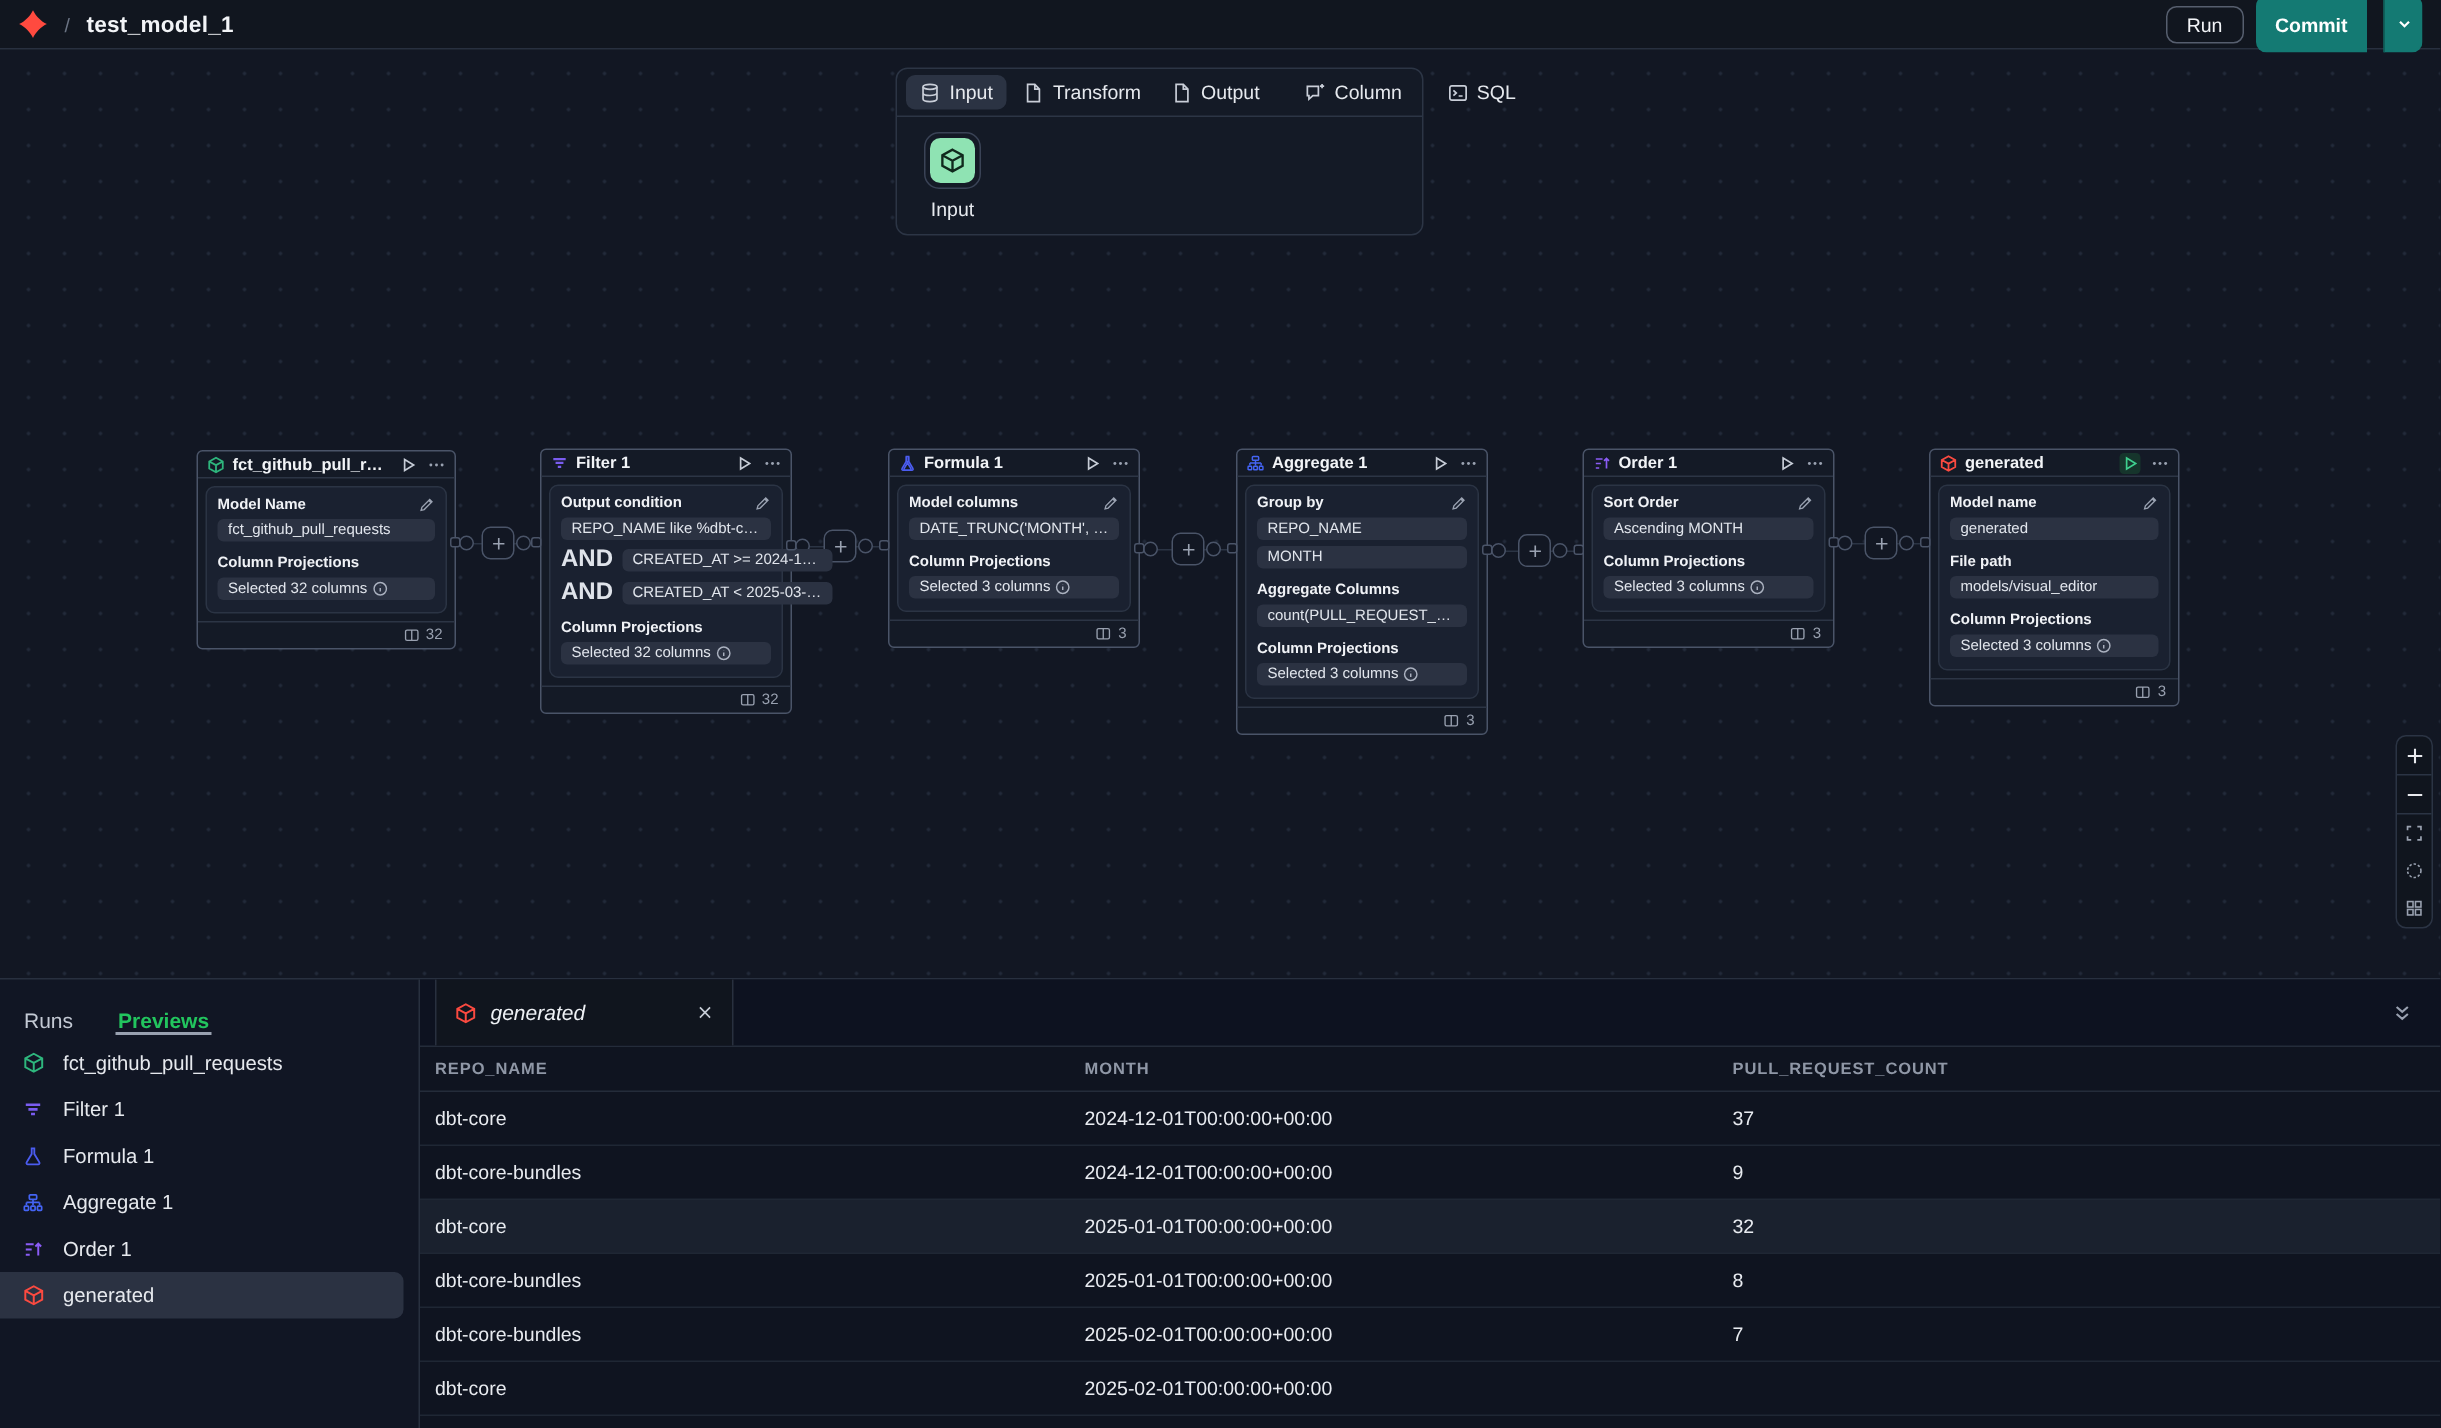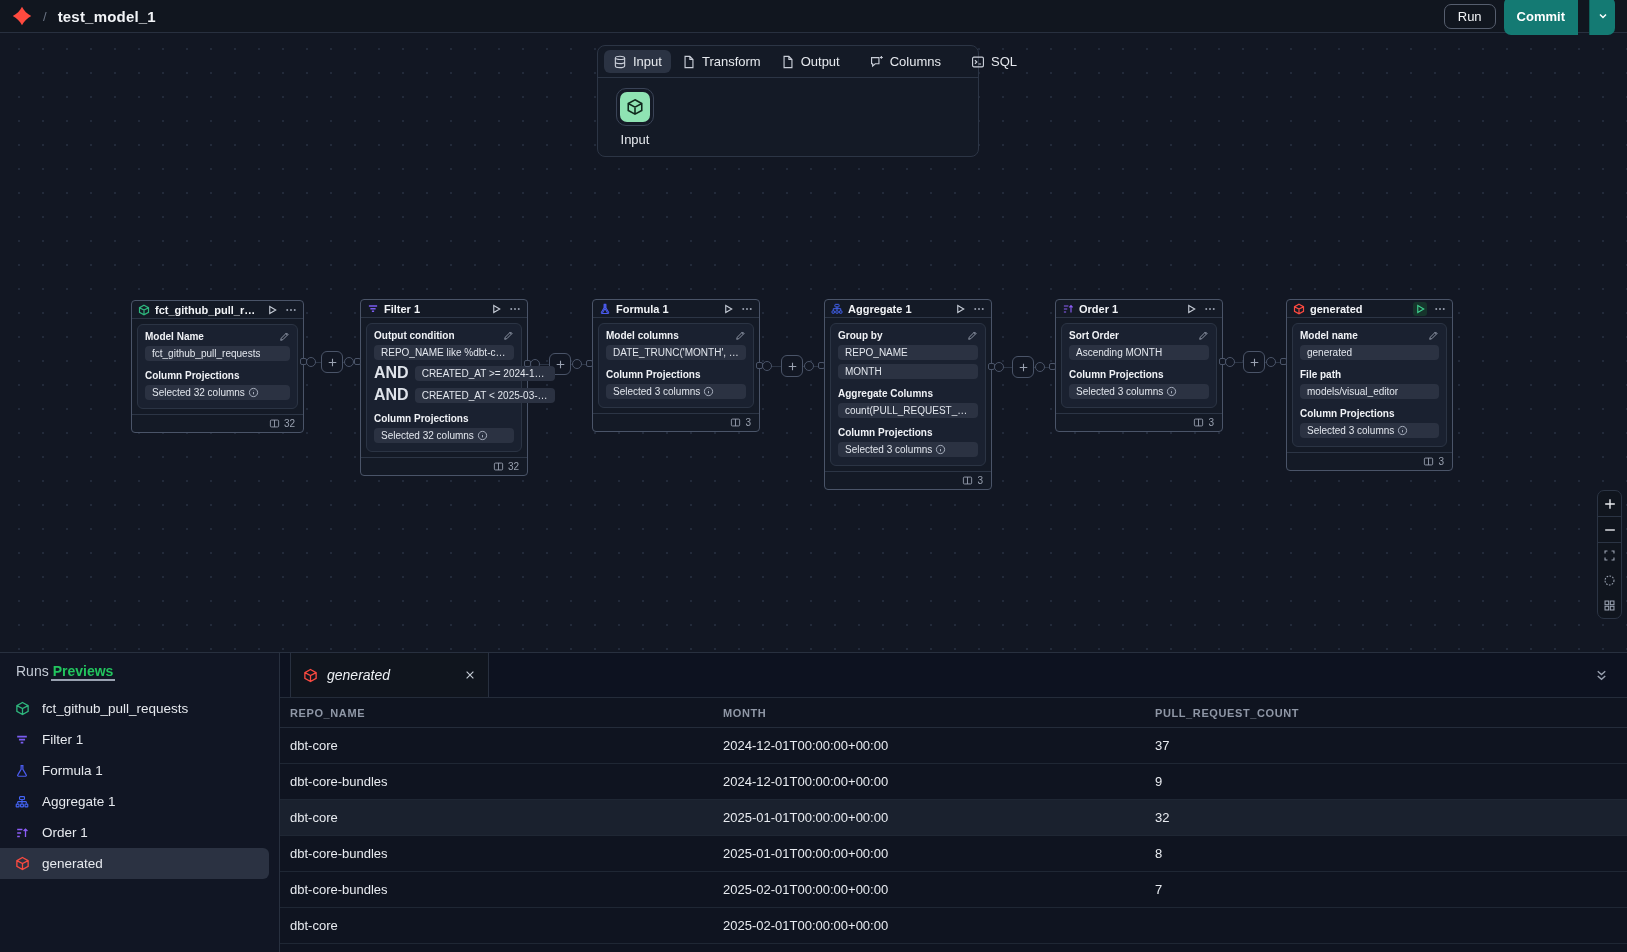--- a/index.html
+++ b/index.html
@@ -21,21 +21,21 @@
     display:flex; align-items:center; cursor:pointer; }
   .btn-commit-caret { background:#147a73; border-left:1px solid #0e5f59; width:26px;
     display:flex; align-items:center; justify-content:center; color:#fff; cursor:pointer; }
 
   
   .canvas { position:absolute; top:34px; left:0; right:0; height:618px; background:#121723;
     background-image:radial-gradient(#222a3a 1px, rgba(0,0,0,0) 1.2px); background-size:24px 24px;
     background-position:7px 3px; overflow:hidden; }
 
   
-  .toolbar { position:absolute; left:597px; top:11px; width:382px; background:#141a26;
+  .toolbar { position:absolute; left:597px; top:11px; width:352px; background:#141a26;
     border:1px solid #2c3545; border-radius:8px; z-index:10; }
   .toolbar-tabs { display:flex; align-items:center; gap:2px; padding:4px 6px; border-bottom:1px solid #2c3545; }
   .ttab { display:flex; align-items:center; gap:6px; padding:4px 9px; border-radius:6px;
     font-size:13px; color:#e6e9ee; cursor:pointer; white-space:nowrap; }
   .ttab.active { background:#2b3343; }
   .ttab .ticon { display:flex; color:#c9ced8; }
   .tsep { width:1px; height:20px; background:#2c3545; margin:0 4px; }
   .toolbar-body { padding:10px 14px 9px 14px; }
   .palette-item { width:46px; display:flex; flex-direction:column; align-items:center; cursor:pointer; }
   .palette-tile-ring { border:1px solid #3a4356; border-radius:10px; padding:3px; }
@@ -81,21 +81,21 @@
   .zoomctl { position:absolute; right:5px; top:456px; width:25px; background:#10151e;
     border:1px solid #2b3444; border-radius:7px; display:flex; flex-direction:column; z-index:12; }
   .zbtn { height:25px; display:flex; align-items:center; justify-content:center; color:#e8eaee; cursor:pointer; }
   .zbtn.dim { color:#9aa2b1; }
   .zdiv { height:1px; background:#2b3444; }
 
   
   .bottom { position:absolute; left:0; top:652px; width:1627px; height:300px; background:#111624;
     border-top:1px solid #28303f; display:flex; z-index:20; }
   .side { width:280px; flex:none; border-right:1px solid #28303f; display:flex; flex-direction:column; }
-  .side-tabs { height:37px; display:flex; align-items:center; padding:0 14px; flex:none; }
+  .side-tabs { height:37px; display:flex; align-items:flex-end; gap:26px; padding:0 14px; flex:none; }
   .stab { display:flex; align-items:center; font-size:14px; color:#c3c9d4; cursor:pointer;
     border-bottom:2px solid transparent; padding:0 2px; }
   .stab.active { color:#22c55e; font-weight:bold; border-bottom-color:#99a1b0; }
   .side-list { padding-top:3px; display:flex; flex-direction:column; }
   .sitem { height:31px; display:flex; align-items:center; gap:12px; padding:0 14px; font-size:13.5px;
     color:#e6e9ee; cursor:pointer; margin-right:10px; border-radius:0 6px 6px 0; }
   .sitem.selected { background:#2b3242; }
   .sitem .sicon { display:flex; width:16px; justify-content:center; }
 
   .main { flex:1; display:flex; flex-direction:column; min-width:0; }
@@ -175,21 +175,21 @@
           <span>Output</span>
         </div>
         <div class="tsep"></div>
         <div class="ttab">
           <span class="ticon">
             <svg viewBox="0 0 16 16" width="14" height="14" fill="none" stroke="currentColor" stroke-width="1.3">
                 <path d="M1.8 3 h8.4 v7 H6 l-3 2.6 v-2.6 H1.8 z"></path>
                 <path d="M13 1.2 v3.2 M11.4 2.8 h3.2"></path>
               </svg>
           </span>
-          <span>Columns</span>
+          <span>Column</span>
         </div>
         <div class="tsep"></div>
         <div class="ttab">
           <span class="ticon">
             <svg viewBox="0 0 16 16" width="14" height="14" fill="none" stroke="currentColor" stroke-width="1.3">
                 <rect x="1.8" y="2.5" width="12.4" height="11" rx="1.5"></rect>
                 <path d="M4.5 6 l2.2 2 -2.2 2 M8.5 10.3 h3"></path>
               </svg>
           </span>
           <span>SQL</span>

